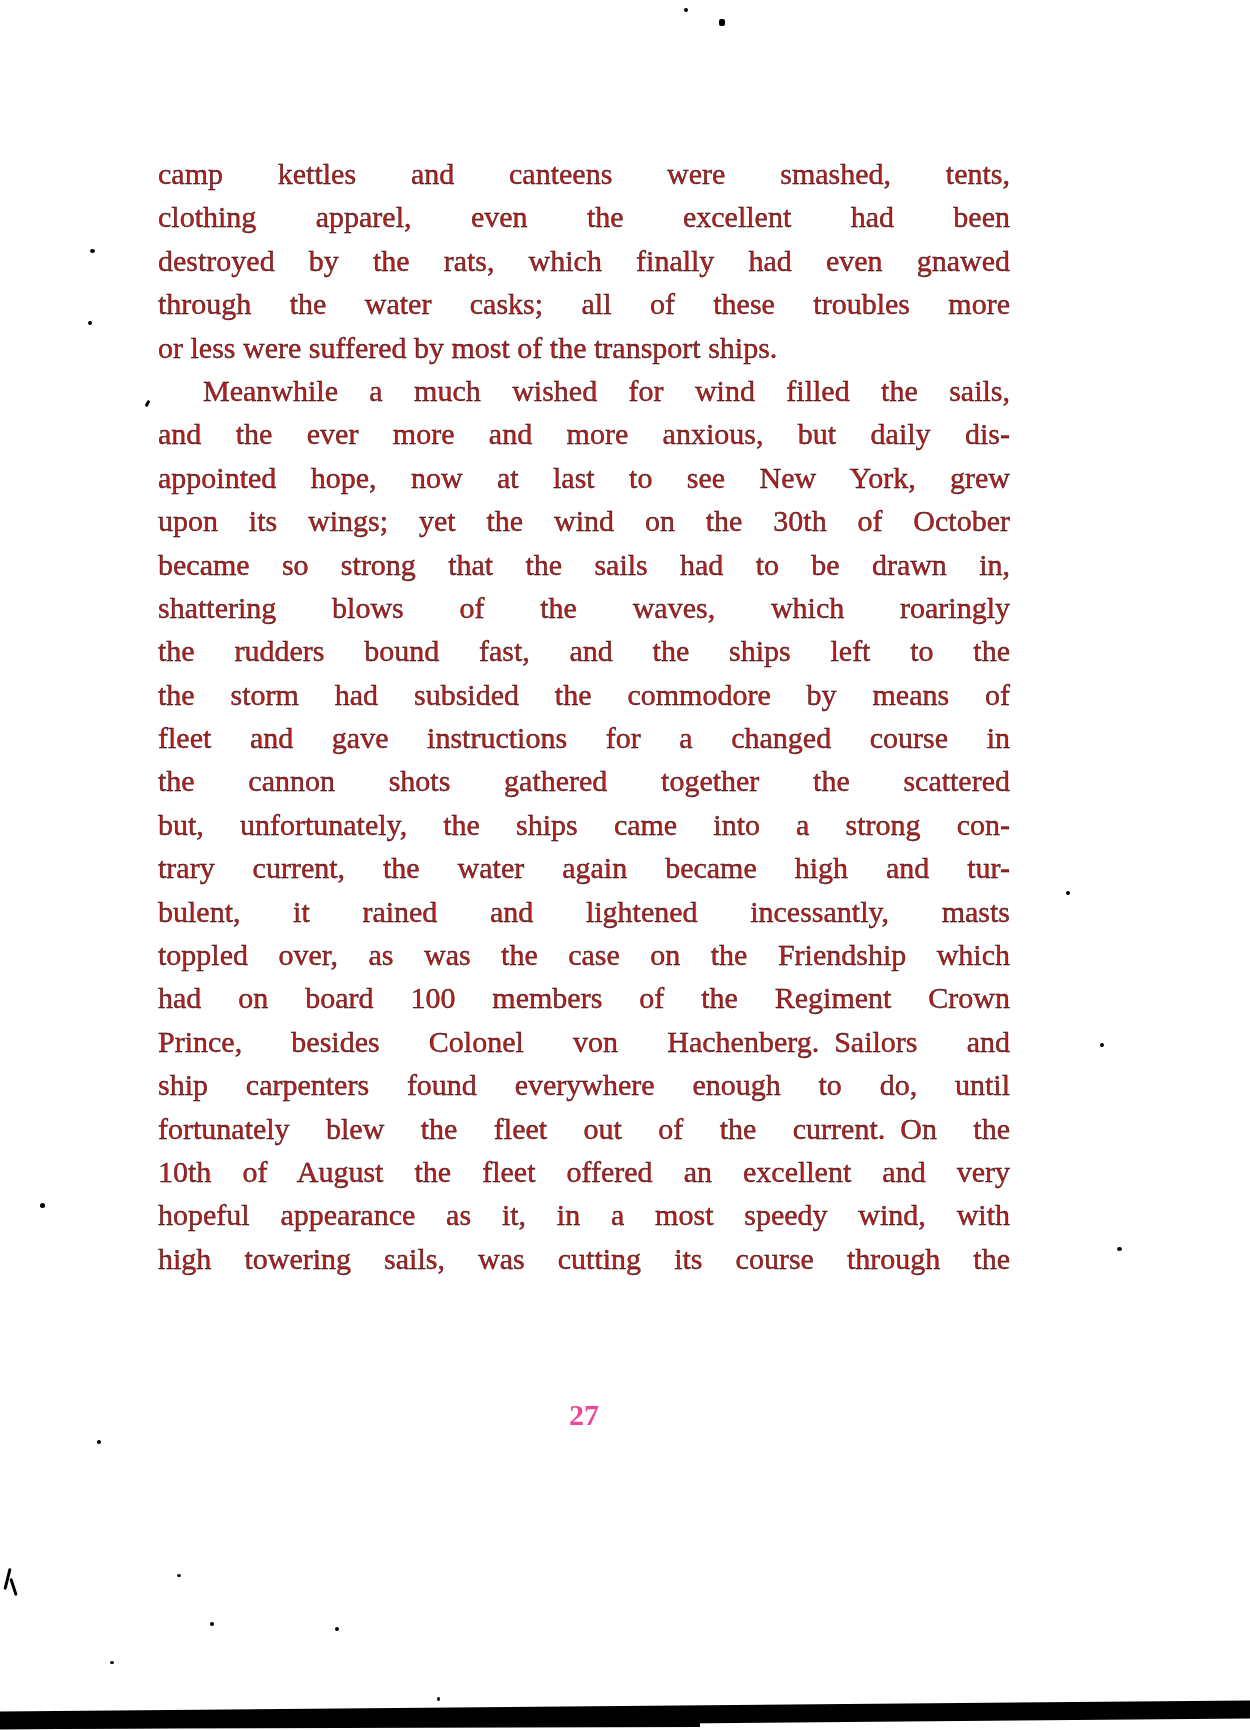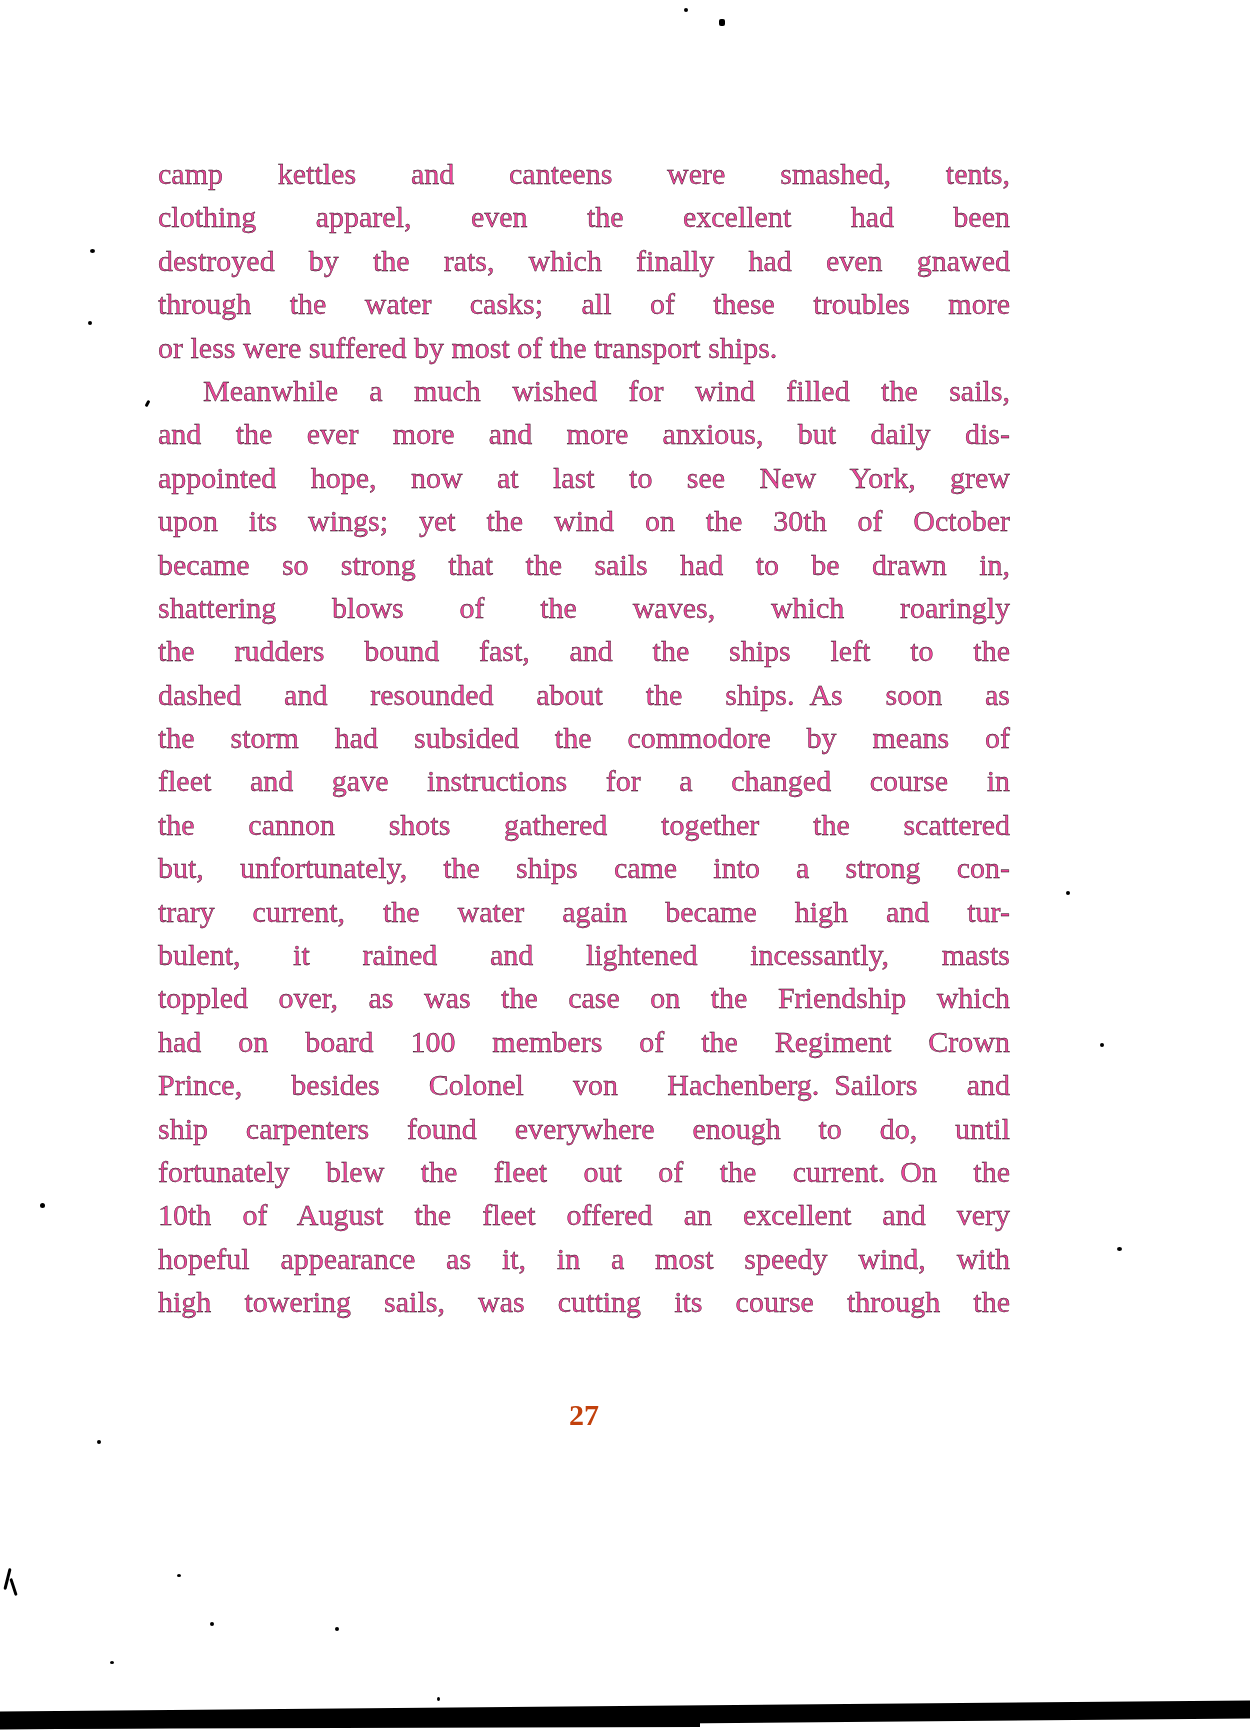--- a/index.html
+++ b/index.html
@@ -17,21 +17,21 @@
   .page {
     position: absolute;
     inset: 0;
     background: #ffffff;
   }
   .textblock {
     position: absolute;
     left: 158px;
     top: 152px;
     width: 852px;
-    color: #ec4899;
+    color: #b91c1c;
   }
   .line {
     height: 43.4px;
     font-size: 30px;
     line-height: 43.4px;
     text-align: justify;
     text-align-last: justify;
     text-justify: inter-word;
     -webkit-text-stroke: 0.35px #0a0a0a;
     overflow: visible;
@@ -43,21 +43,21 @@
     text-indent: 45px;
   }
   .page-number {
     position: absolute;
     left: 158px;
     top: 1398px;
     width: 852px;
     text-align: center;
     font-size: 30px;
     font-weight: bold;
-    color: #c2410c;
+    color: #ec4899;
   }
   .speck {
     position: absolute;
     background: #000;
     border-radius: 50%;
   }
   .squiggle-a, .squiggle-b {
     position: absolute;
     background: #000;
   }
@@ -102,21 +102,20 @@
     <div class="line">destroyed by the rats, which finally had even gnawed</div>
     <div class="line">through the water casks; all of these troubles more</div>
     <div class="line para-end">or less were suffered by most of the transport ships.</div>
     <div class="line indent">Meanwhile a much wished for wind filled the sails,</div>
     <div class="line">and the ever more and more anxious, but daily dis-</div>
     <div class="line">appointed hope, now at last to see New York, grew</div>
     <div class="line">upon its wings; yet the wind on the 30th of October</div>
     <div class="line">became so strong that the sails had to be drawn in,</div>
     <div class="line">shattering blows of the waves, which roaringly</div>
     <div class="line">the rudders bound fast, and the ships left to the</div>
-    <div class="line">dashed and resounded about the ships. As soon as</div>
     <div class="line">the storm had subsided the commodore by means of</div>
     <div class="line">fleet and gave instructions for a changed course in</div>
     <div class="line">the cannon shots gathered together the scattered</div>
     <div class="line">but, unfortunately, the ships came into a strong con-</div>
     <div class="line">trary current, the water again became high and tur-</div>
     <div class="line">bulent, it rained and lightened incessantly, masts</div>
     <div class="line">toppled over, as was the case on the Friendship which</div>
     <div class="line">had on board 100 members of the Regiment Crown</div>
     <div class="line">Prince, besides Colonel von Hachenberg. Sailors and</div>
     <div class="line">ship carpenters found everywhere enough to do, until</div>

